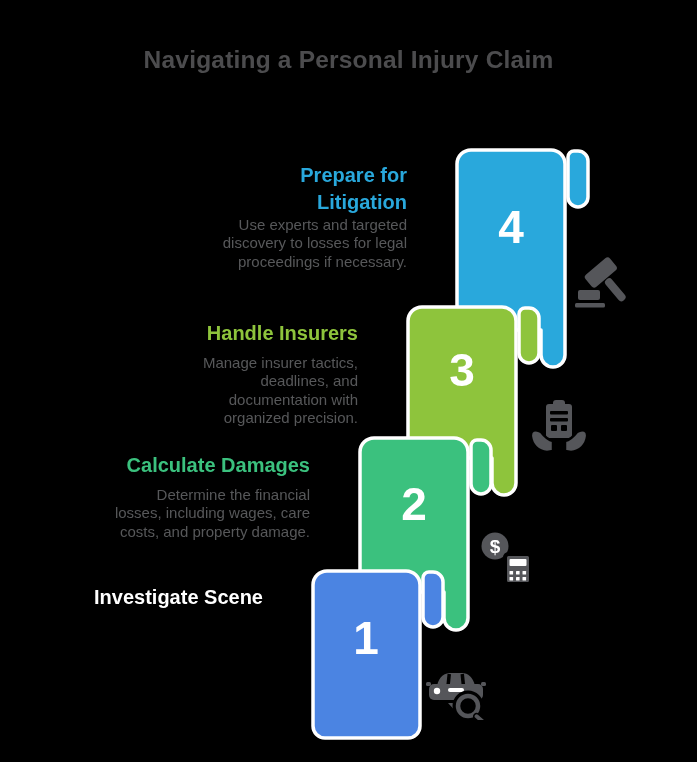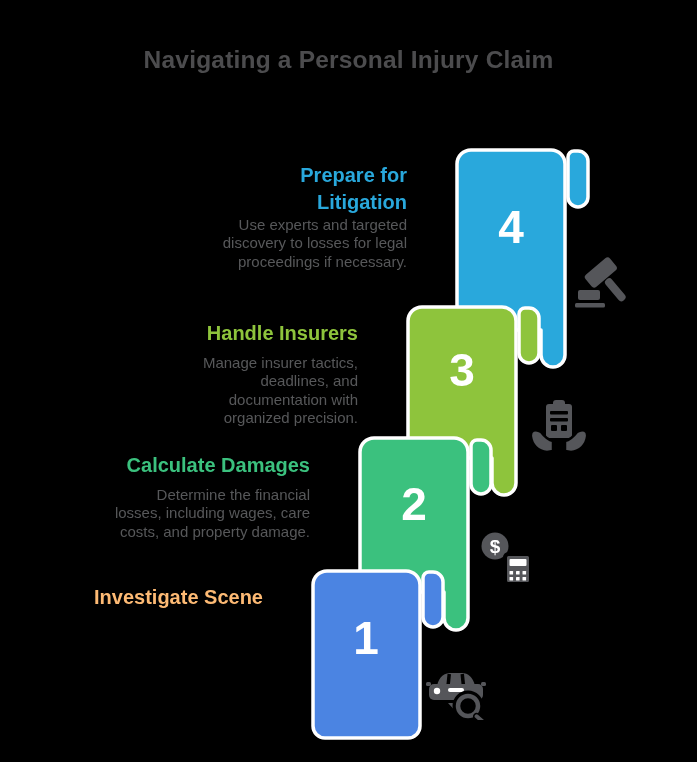--- a/index.html
+++ b/index.html
@@ -55,21 +55,21 @@
 
   <div class="abs step-heading" style="top: 162px; right: 290px; width: 160px; color: rgb(41, 168, 220);">Prepare for Litigation</div>
   <div class="abs step-desc" style="top: 216px; right: 290px; width: 190px; color: rgb(87, 88, 90);">Use experts and targeted discovery to losses for legal proceedings if necessary.</div>
 
   <div class="abs step-heading" style="top: 320px; right: 339px; width: 220px; color: rgb(142, 196, 60);">Handle Insurers</div>
   <div class="abs step-desc" style="top: 354px; right: 339px; width: 180px; color: rgb(87, 88, 90);">Manage insurer tactics, deadlines, and documentation with organized precision.</div>
 
   <div class="abs step-heading" style="top: 452px; right: 387px; width: 230px; color: rgb(59, 193, 126);">Calculate Damages</div>
   <div class="abs step-desc" style="top: 486px; right: 387px; width: 196px; color: rgb(87, 88, 90);">Determine the financial losses, including wages, care costs, and property damage.</div>
 
-  <div class="abs step-heading" style="top: 584px; right: 434px; width: 230px; color: #fdba74;">Investigate Scene</div>
+  <div class="abs step-heading" style="top: 584px; right: 434px; width: 230px; color: #ffffff;">Investigate Scene</div>
 
   <svg class="abs" style="left: 573px; top: 250px; color: rgb(85, 86, 90);" width="60" height="62" viewBox="0 0 60 62">
     <g transform="rotate(-40 30 22)">
       <rect x="12" y="13" width="32" height="16" rx="3.5" fill="currentColor"></rect>
       <rect x="24" y="30" width="8" height="27" rx="3.5" fill="currentColor"></rect>
     </g>
     <rect x="5" y="40" width="22" height="10" rx="2" fill="currentColor"></rect>
     <rect x="2" y="53" width="30" height="4.5" rx="1.5" fill="currentColor"></rect>
   </svg>
 

